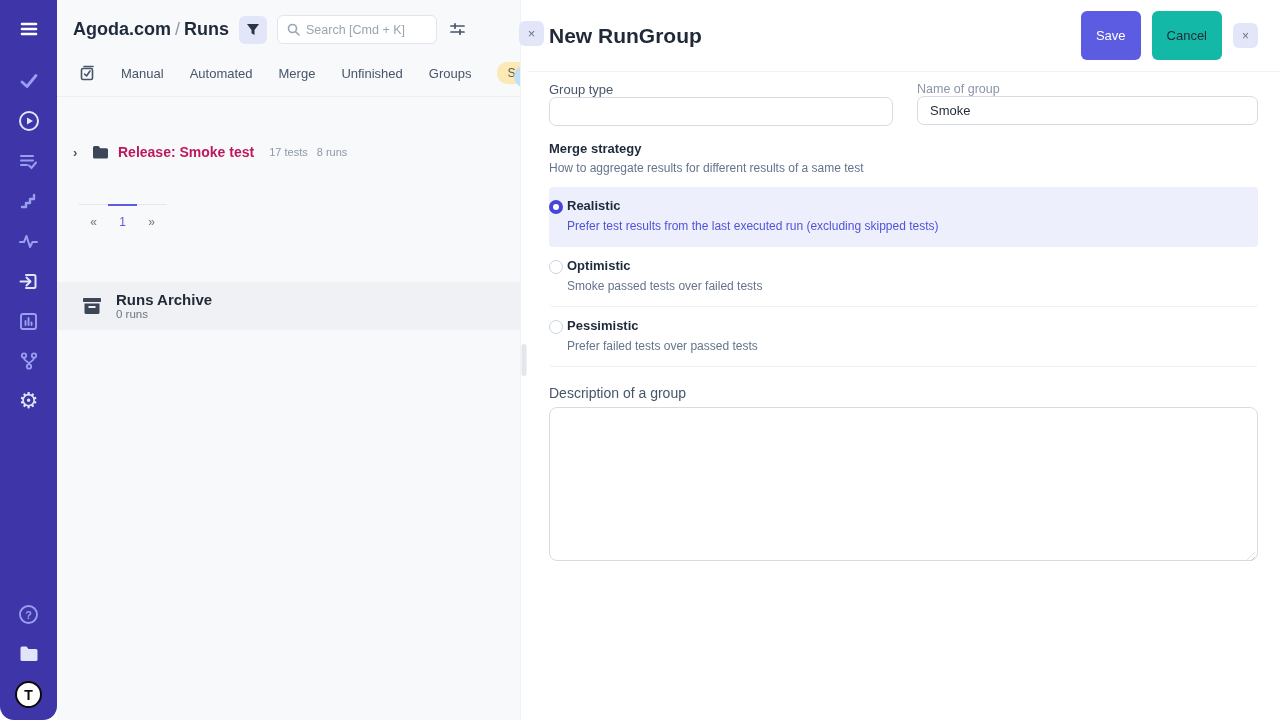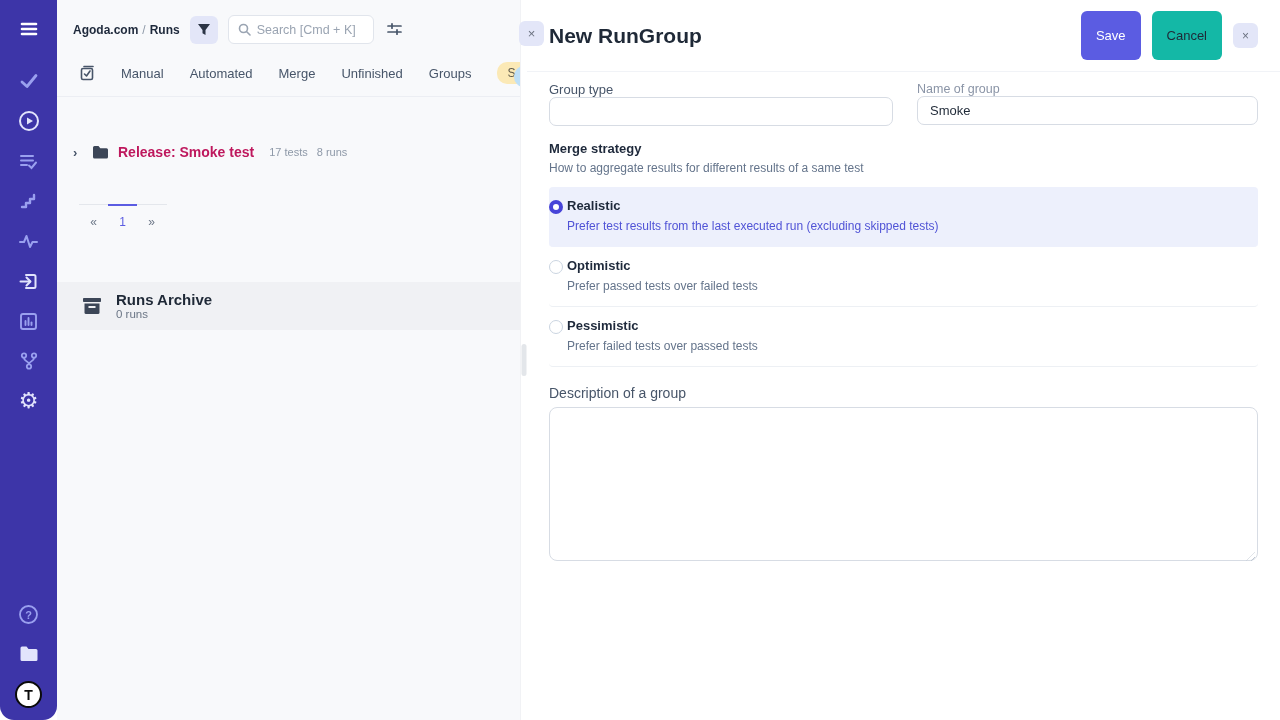--- a/index.html
+++ b/index.html
@@ -16,26 +16,26 @@
   .sb-icon.bright { color:#e2e4fc; }
   .sb-icon.white { color:#ffffff; }
   .sb-spacer { flex:1; }
   .avatar { width:27px; height:27px; border-radius:50%; background:#fff; border:2px solid #0b0b0b;
     color:#0b0b0b; font-weight:bold; font-size:14px; display:flex; align-items:center;
     justify-content:center; cursor:pointer; }
 
   
   .left-panel { width:463px; background:#f8f9fb; flex-shrink:0; position:relative; }
   .lp-header { display:flex; align-items:center; padding:15px 16px 8px; gap:10px; }
-  .breadcrumb { font-size:12px; font-weight:bold; color:#1e293b; white-space:nowrap; }
+  .breadcrumb { font-size:18px; font-weight:bold; color:#1e293b; white-space:nowrap; }
   .breadcrumb .sep { color:#8e99a8; font-weight:normal; padding:0 4px; }
   .filter-btn { width:28px; height:28px; background:#e3e6f8; border:none; border-radius:6px;
     display:flex; align-items:center; justify-content:center; color:#2b3445; cursor:pointer; flex-shrink:0; }
   .search-box { display:flex; align-items:center; gap:6px; background:#fff; border:1px solid #e1e5ec;
-    border-radius:6px; height:29px; padding:0 9px; width:146px; color:#9aa4b2; }
+    border-radius:6px; height:29px; padding:0 9px; width:160px; color:#9aa4b2; }
   .search-box input { border:none; outline:none; width:110px; font-size:12.5px; color:#334155;
     background:transparent; font-family:"Liberation Sans", sans-serif; }
   .search-box input::placeholder { color:#9aa4b2; }
   .tune-btn { background:none; border:none; color:#475569; cursor:pointer; display:flex; padding:2px; }
 
   .lp-tabs { display:flex; align-items:center; gap:26px; padding:10px 16px 12px 22px;
     border-bottom:1px solid #eceef3; white-space:nowrap; overflow:hidden; position:relative; }
   .tab { font-size:13px; color:#475569; cursor:pointer; }
   .tab-icon { color:#475569; display:flex; cursor:pointer; }
   .pill { background:#fbe9b6; color:#5f5a4a; font-size:12px; padding:4px 10px; border-radius:10px; cursor:pointer; }
@@ -319,21 +319,21 @@
           <span class="radio"></span>
           <span>
             <div class="strat-title">Realistic</div>
             <div class="strat-desc">Prefer test results from the last executed run (excluding skipped tests)</div>
           </span>
         </div>
         <div class="strategy">
           <span class="radio"></span>
           <span>
             <div class="strat-title">Optimistic</div>
-            <div class="strat-desc">Prefer passed tests over failed tests</div>
+            <div class="strat-desc">Smoke passed tests over failed tests</div>
           </span>
         </div>
         <div class="strategy">
           <span class="radio"></span>
           <span>
             <div class="strat-title">Pessimistic</div>
             <div class="strat-desc">Prefer failed tests over passed tests</div>
           </span>
         </div>
       </div>

